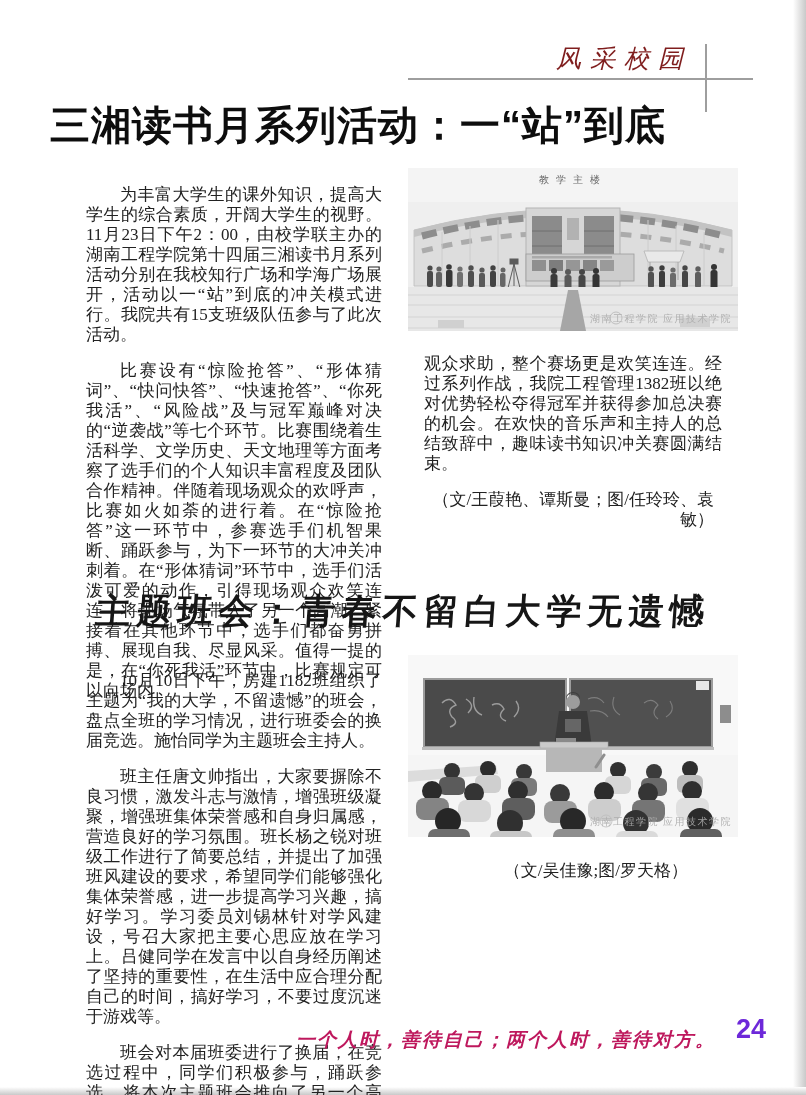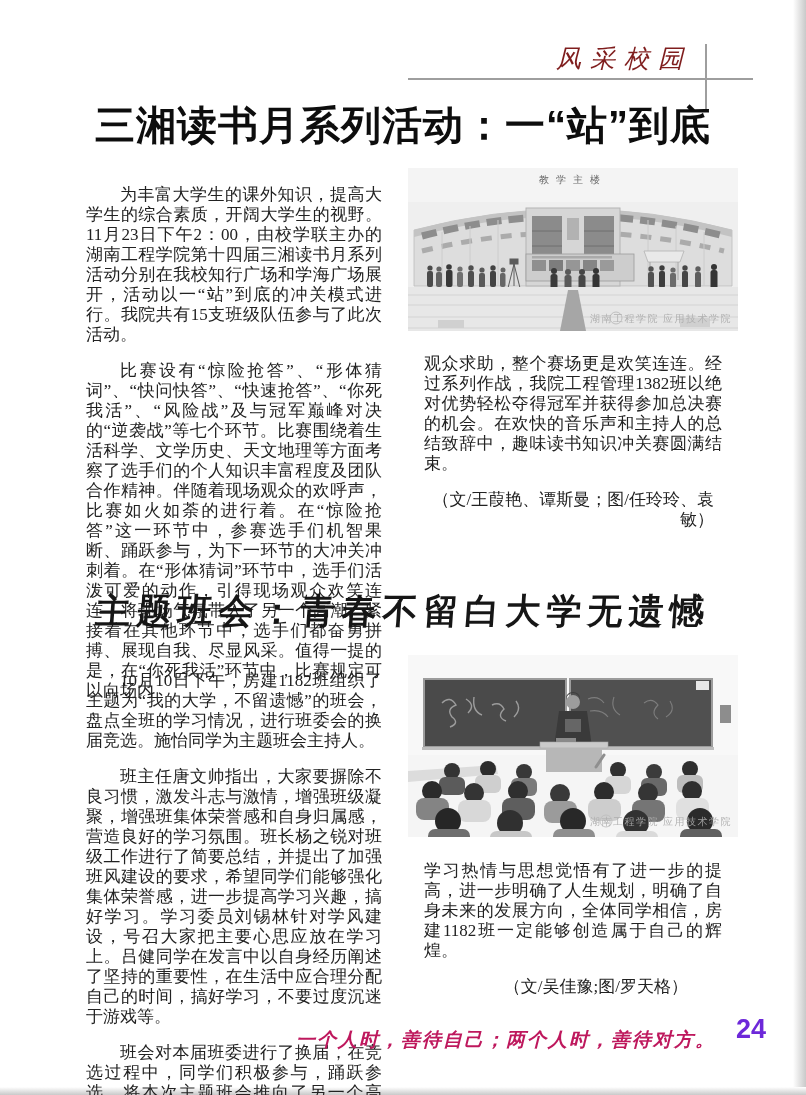--- a/index.html
+++ b/index.html
@@ -14,21 +14,21 @@
     background:linear-gradient(to bottom,#ffffff,#c9c9c9);}
 
   
   .masthead{position:absolute;top:42px;left:556px;width:152px;margin:0;
     text-align:left;font-family:"DejaVu Serif", serif;font-style:italic;
     font-size:25px;letter-spacing:9px;color:#7f1d1d;white-space:nowrap;}
   .rule-h{position:absolute;left:408px;top:78px;width:345px;height:2px;background:#9e9e9e;}
   .rule-v{position:absolute;left:705px;top:44px;width:2px;height:68px;background:#9e9e9e;}
 
   
-  .title1{position:absolute;top:98px;left:50px;width:706px;margin:0;text-align:center;
+  .title1{position:absolute;top:98px;left:50px;width:706px;margin:0;
     font-family:"Liberation Sans", sans-serif;font-weight:900;font-size:40px;
     letter-spacing:1px;color:#0d0d0d;white-space:nowrap;}
   .title2{position:absolute;top:588px;left:50px;width:706px;margin:0;text-align:center;
     font-family:"DejaVu Serif", serif;font-weight:bold;font-size:35px;
     letter-spacing:6px;color:#161616;transform:skewX(-4deg);white-space:nowrap;}
 
   
   .col{position:absolute;font-size:17px;line-height:20px;text-align:justify;color:#222;}
   .col p{margin:16px;}
   .col p.indent{text-indent:2em;}
@@ -354,18 +354,17 @@
         </g>
     </g>
     <g>
       <circle cx="198" cy="166" r="6" fill="none" stroke="#bdbdbd" stroke-width="1" opacity="0.8"></circle>
       <text x="324" y="170" text-anchor="end" font-size="10" letter-spacing="1.5" fill="#ababab" opacity="0.9">湖南工程学院 应用技术学院</text>
     </g>
   </svg>
 </div>
 
 <div class="col col-a2-right">
-  <p>学习热情与思想觉悟有了进一步的提高，进一步明确了人生规划，明确了自身未来的发展方向，全体同学相信，房建1182班一定能够创造属于自己的辉煌。</p>
   <p class="byline byline-a2">（文/吴佳豫;图/罗天格）</p>
 </div>
 
 <p class="motto">一个人时，善待自己；两个人时，善待对方。</p>
 <p class="pageno">24</p>
 
 </body></html>

